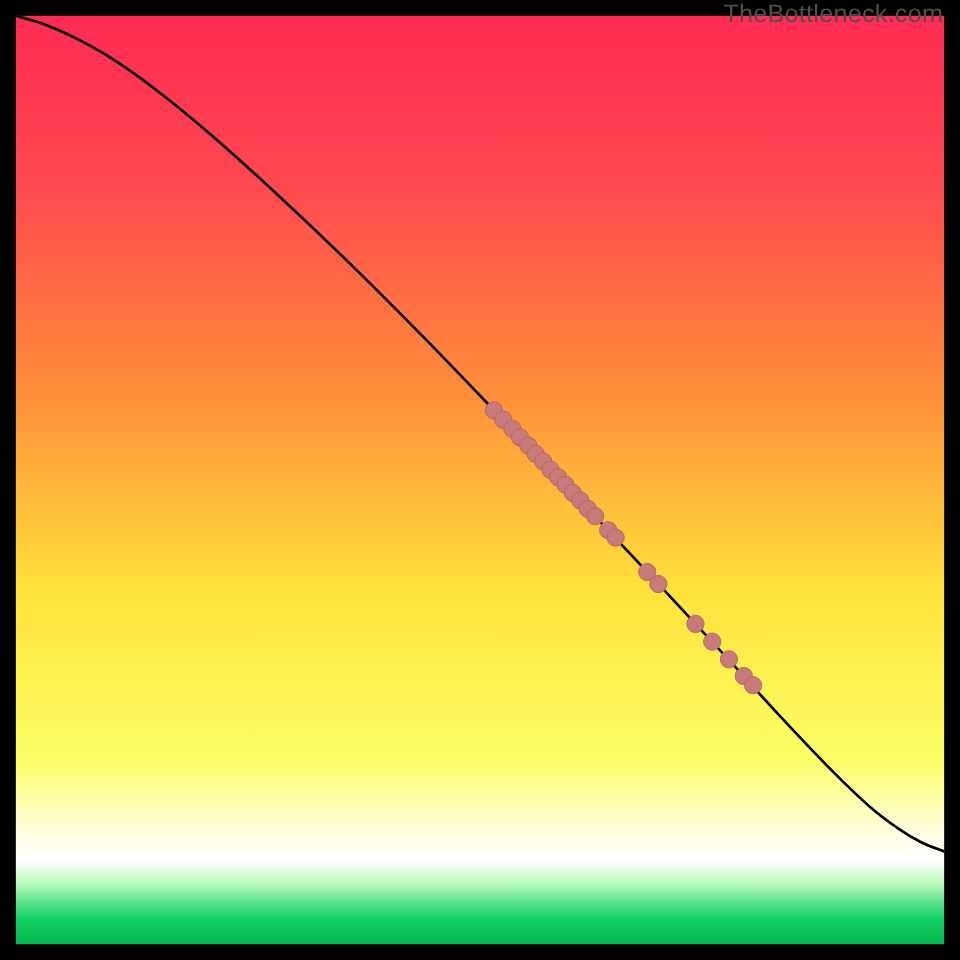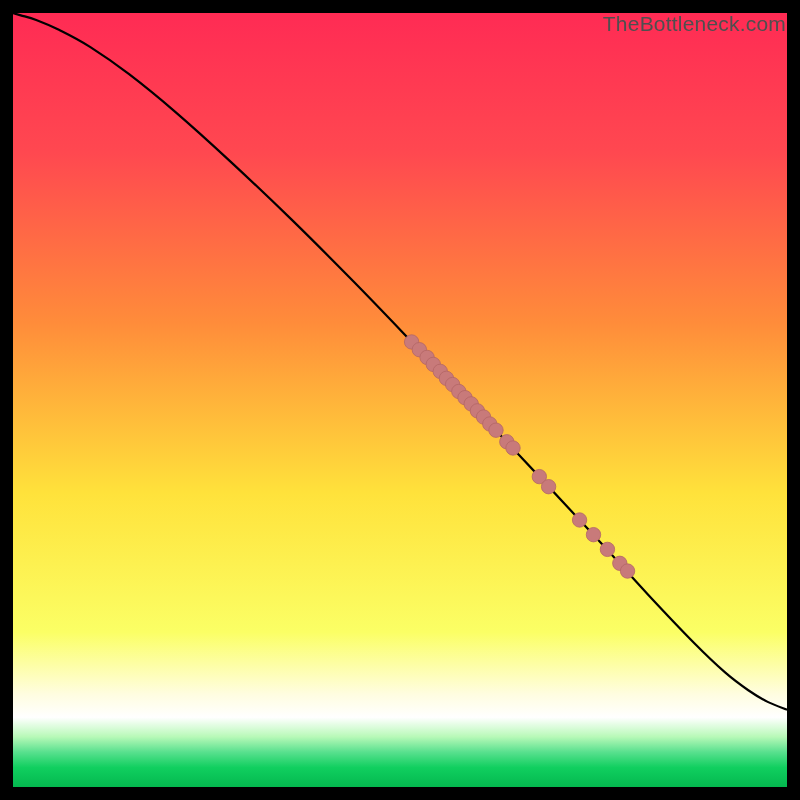--- a/index.html
+++ b/index.html
@@ -21,21 +21,21 @@
   }
   .inner {
     position: absolute;
     left: 0;
     top: 0;
     width: 774px;
     height: 774px;
   }
   .watermark {
     position: absolute;
-    top: 12px;
+    top: 0px;
     right: 14px;
     color: #4f4f4f;
     font-size: 21px;
     font-weight: 500;
     letter-spacing: 0.2px;
   }
   svg {
     position: absolute;
     left: 0;
     top: 0;

